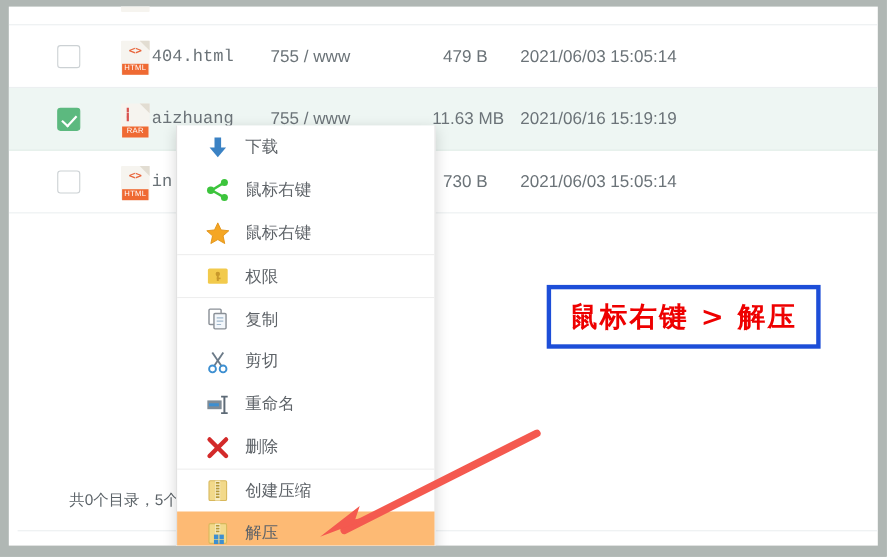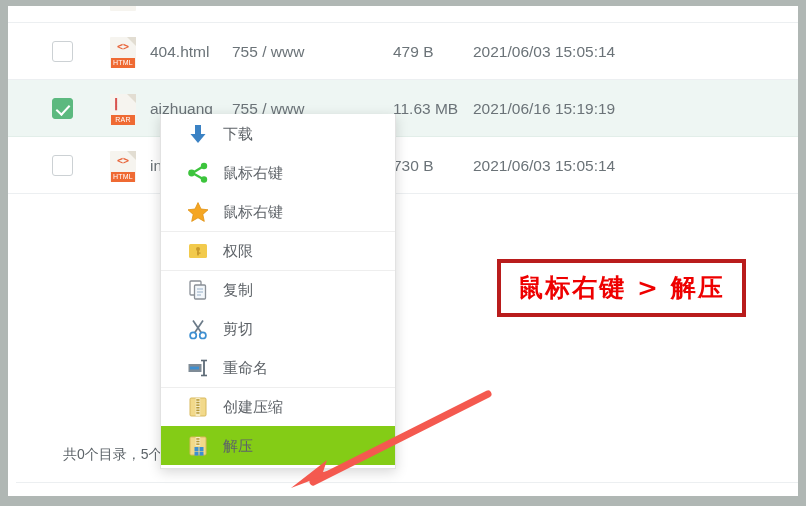--- a/index.html
+++ b/index.html
@@ -52,23 +52,23 @@
 
   .cell {
     position: absolute;
     top: 0;
     height: 57px;
     line-height: 57px;
     color: #6b7378;
     font-size: 15.5px;
     white-space: nowrap;
   }
-  .c-name { left: 142px; }
-  .c-owner { left: 224px; }
-  .c-size { left: 385px; text-align: left; width: 60px; }
+  .c-name { left: 130px; font-family: Liberation Mono, monospace; }
+  .c-owner { left: 238px; }
+  .c-size { left: 385px; text-align: center; width: 60px; }
   .c-date { left: 465px; }
 
   
   .chk {
     position: absolute;
     left: 44px;
     top: 18px;
     width: 21px;
     height: 21px;
     border: 1px solid #ccd1d4;
@@ -182,40 +182,40 @@
   .mi {
     position: relative;
     height: 39px;
     line-height: 39px;
     padding-left: 62px;
     font-size: 15px;
     color: #5e6368;
     white-space: nowrap;
     box-sizing: border-box;
   }
-  .mi.highlight { background: #84cc16; }
-  .mi.sep-top { border-top: 1px solid #eeeeee; font-family: Liberation Serif, serif; }
+  .mi.highlight { background: #fdba74; }
+  .mi.sep-top { border-top: 1px solid #eeeeee; }
   .mi .mic {
     position: absolute;
     left: 26px;
     top: 50%;
     margin-top: -11px;
     width: 22px;
     height: 22px;
   }
   .mi .mic svg { display: block; }
 
   
   #annot {
     position: absolute;
     left: 497px;
     top: 259px;
     width: 249px;
     height: 58px;
-    border: 4px solid #b91c1c;
+    border: 4px solid #1d4ed8;
     box-sizing: border-box;
     background: transparent;
   }
   #annot-text {
     position: absolute;
     left: 0; top: 0;
     width: 241px;
     height: 50px;
     line-height: 50px;
     text-align: center;
@@ -370,20 +370,29 @@
             <rect x="1.5" y="7" width="13" height="8" fill="#7f8b96"></rect>
             <rect x="3" y="9.6" width="9" height="2.8" fill="#3d8fd1"></rect>
             <line x1="17" y1="3.5" x2="17" y2="18.5" stroke="#5d6a76" stroke-width="1.8"></line>
             <line x1="14" y1="3.5" x2="20" y2="3.5" stroke="#5d6a76" stroke-width="1.6"></line>
             <line x1="14" y1="18.5" x2="20" y2="18.5" stroke="#5d6a76" stroke-width="1.6"></line>
           </svg>
         </span>
         <span>重命名</span>
       </div>
 
+      <div class="mi">
+        <span class="mic">
+          <svg width="22" height="22" viewBox="0 0 22 22">
+            <line x1="3.5" y1="3.5" x2="18.5" y2="18.5" stroke="#d32a2a" stroke-width="4" stroke-linecap="round"></line>
+            <line x1="18.5" y1="3.5" x2="3.5" y2="18.5" stroke="#d32a2a" stroke-width="4" stroke-linecap="round"></line>
+          </svg>
+        </span>
+        <span>删除</span>
+      </div>
 
       <div class="mi sep-top">
         <span class="mic">
           <svg width="22" height="22" viewBox="0 0 22 22">
             <rect x="3" y="2" width="16" height="18" rx="1.2" fill="#f2d98a" stroke="#d8b85c" stroke-width="1"></rect>
             <rect x="8.6" y="2" width="4.6" height="18" fill="#f7ecc4"></rect>
             <g fill="#b59736">
               <rect x="9.3" y="3.2" width="3.2" height="1.5"></rect>
               <rect x="9.3" y="5.8" width="3.2" height="1.5"></rect>
               <rect x="9.3" y="8.4" width="3.2" height="1.5"></rect>

